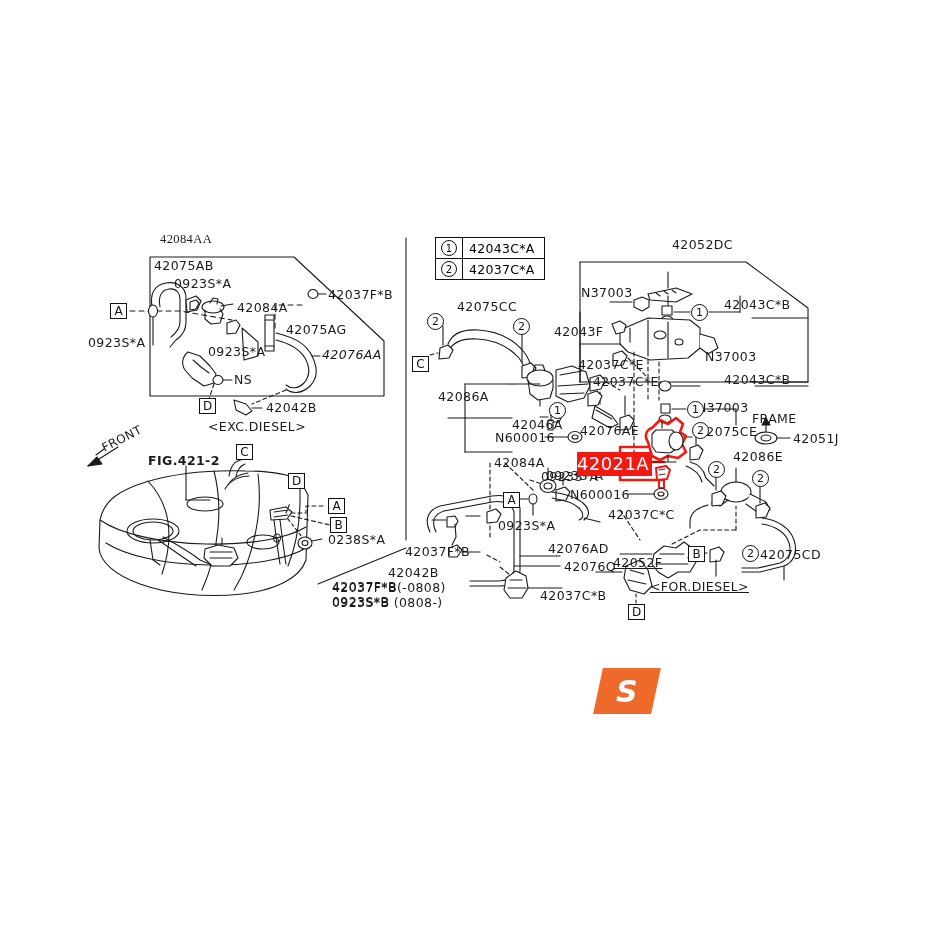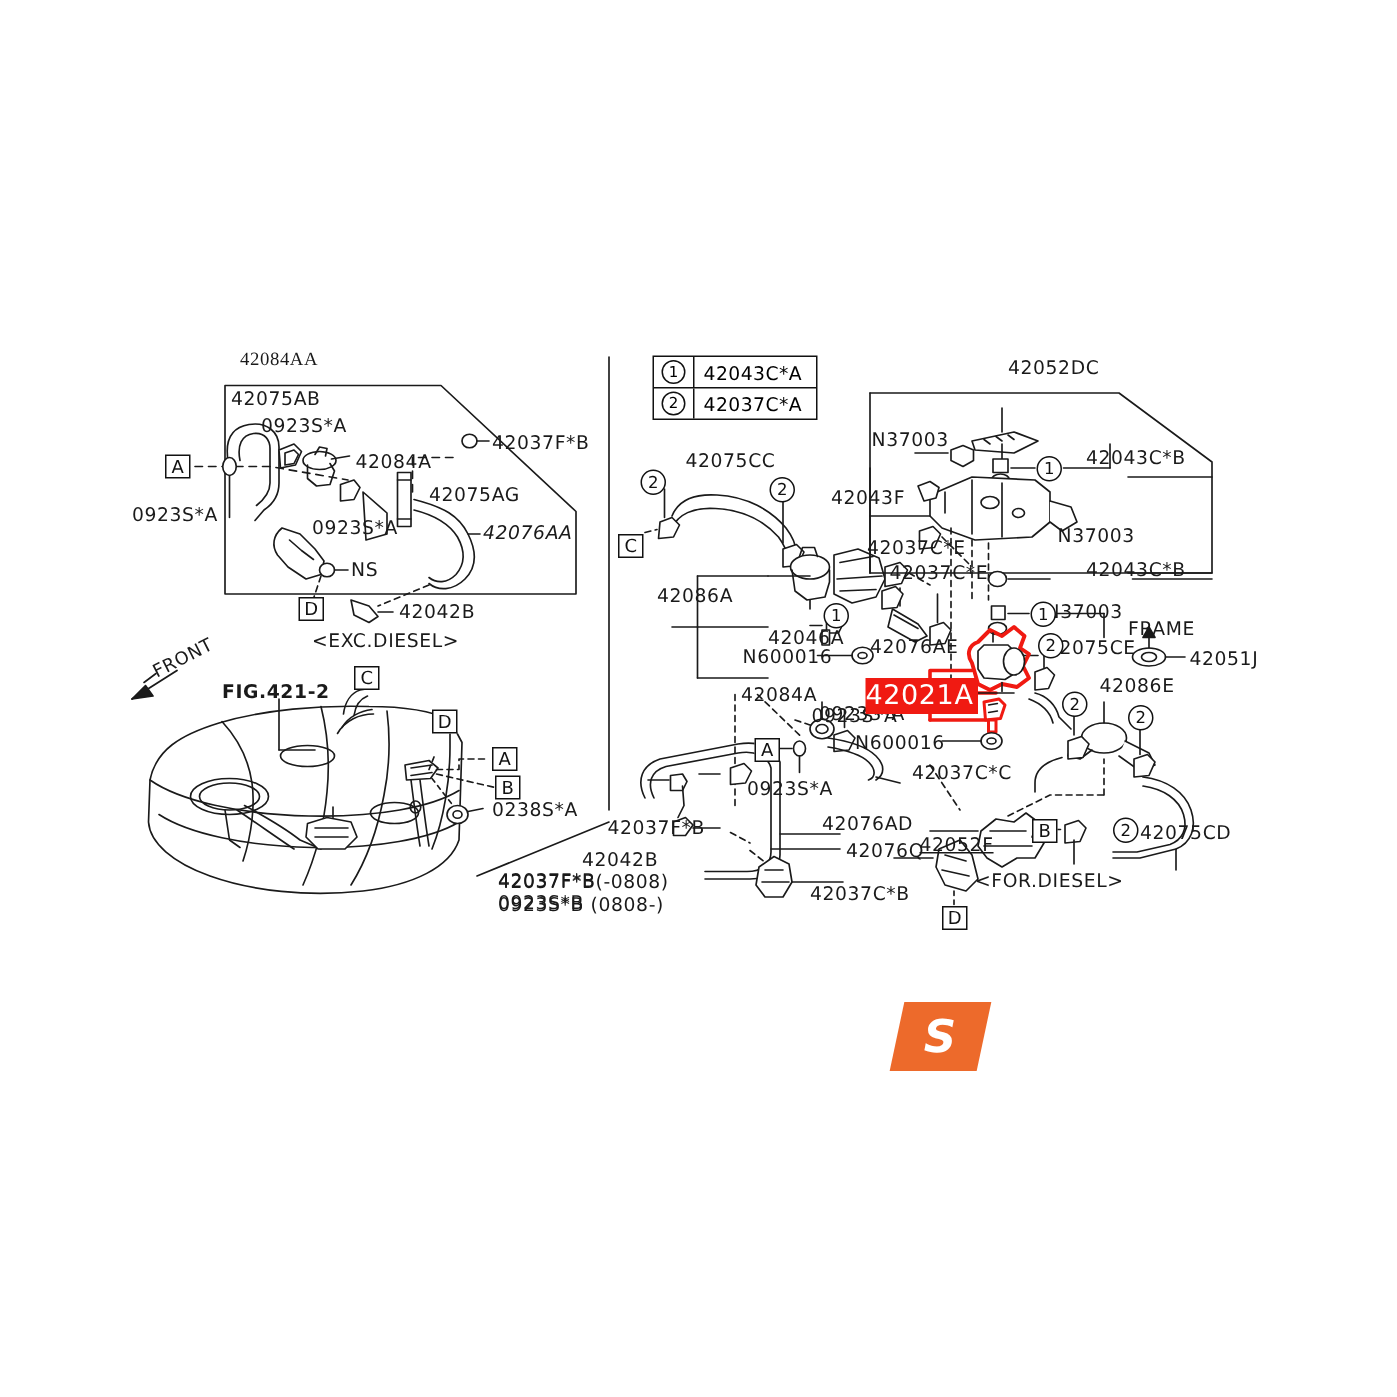--- a/index.html
+++ b/index.html
@@ -523,21 +523,21 @@
   <div class="lbl" style="left:752px; top:412px;">FRAME</div>
   <div class="lbl" style="left:793px; top:432px;">42051J</div>
   <div class="lbl" style="left:698px; top:425px;">42075CE</div>
   <div class="lbl" style="left:733px; top:450px;">42086E</div>
   <div class="lbl" style="left:570px; top:488px;">N600016</div>
   <div class="lbl" style="left:546px; top:469px;">0923S*A</div>
   <div class="lbl" style="left:608px; top:508px;">42037C*C</div>
   <div class="lbl" style="left:613px; top:556px;"></div>
   <div class="lbl" style="left:613px; top:556px;text-decoration:underline;">42052F</div>
   <div class="lbl" style="left:760px; top:548px;">42075CD</div>
-  <div class="lbl" style="left:650px; top:580px;">&lt;FOR.DIESEL&gt;</div>
+  <div class="lbl" style="left:650px; top:580px;text-decoration:underline;">&lt;FOR.DIESEL&gt;</div>
 
   <div class="circref" style="left:691px; top:304px;">1</div>
   <div class="circref" style="left:687px; top:401px;">1</div>
   <div class="circref" style="left:692px; top:422px;">2</div>
   <div class="circref" style="left:708px; top:461px;">2</div>
   <div class="circref" style="left:752px; top:470px;">2</div>
   <div class="circref" style="left:742px; top:545px;">2</div>
   <div class="boxref" style="left:688px; top:546px;">B</div>
   <div class="boxref" style="left:628px; top:604px;">D</div>
 

